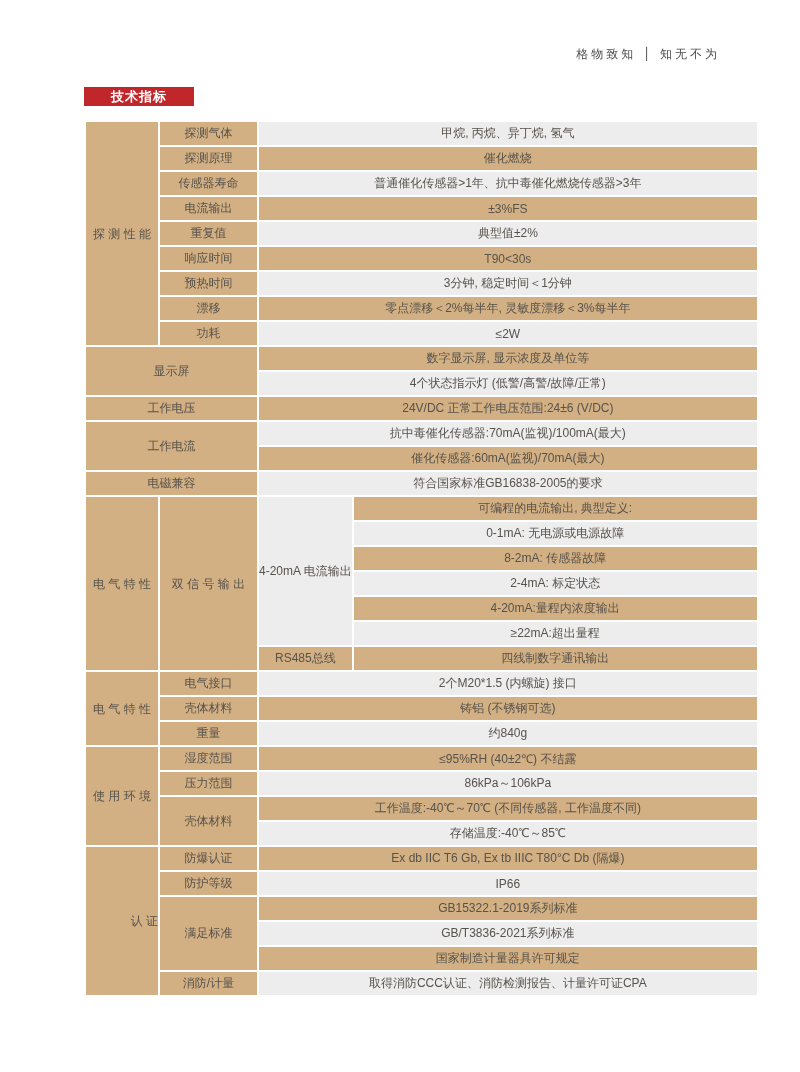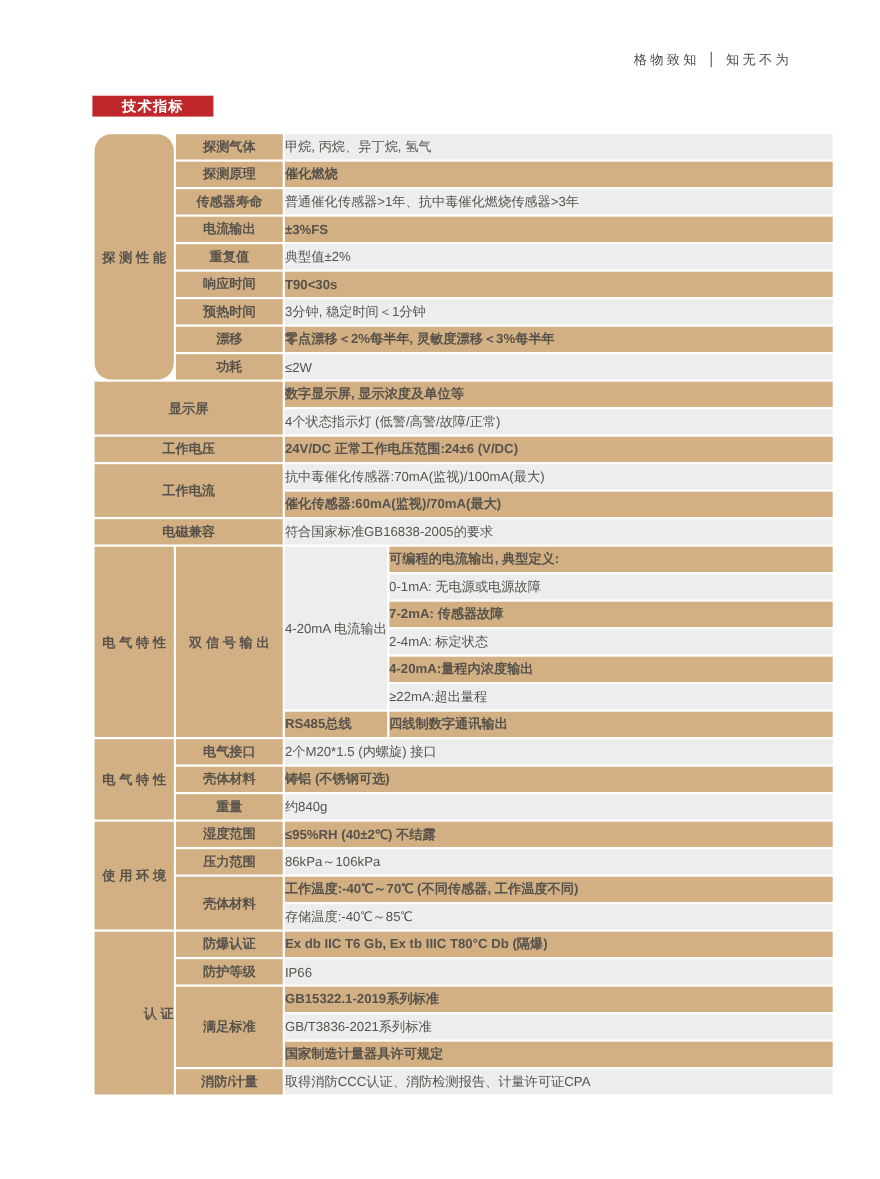--- a/index.html
+++ b/index.html
@@ -18,45 +18,45 @@
     letter-spacing:1px; display:flex; align-items:center; justify-content:center;
   }
   table.spec {
     position:absolute; left:84px; top:120px;
     border-collapse:separate; border-spacing:2px; table-layout:fixed;
   }
   table.spec td {
     height:23px; font-size:12px; color:#57524b; padding:0;
     vertical-align:middle; overflow:hidden; white-space:nowrap;
   }
-  td.tan  { background:#d2b083;font-weight:bold; }
+  td.tan  { background:#d2b083; }
   td.gray { background:#ededee; }
   td.cat  { text-align:center; white-space:pre-line; }
   td.lbl  { text-align:center; }
-  td.val  { text-align:left; padding-left:11px; }
+  td.val  { text-align:center; padding-left:11px; }
   td.sub  { text-align:left; padding-left:11px; white-space:pre-line; line-height:25px; }
 </style>
 </head>
 <body>
 
 <div class="page">
   <div class="slogan">格物致知 │ 知无不为</div>
   <div class="banner">
     <span>技术指标</span>
   </div>
   <table class="spec">
     <colgroup>
       <col style="width:72px">
       <col style="width:97px">
       <col style="width:80px">
       <col style="width:403px">
     </colgroup>
     <tbody>
         <tr>
-          <td class="cat tan" rowspan="9" style="line-height: 26px; border-radius: 15px;">探
+          <td class="cat tan" rowspan="9" style="line-height: 26px;">探
 测
 性
 能</td>
           <td class="lbl tan">探测气体</td>
           <td class="val gray" colspan="2">甲烷, 丙烷、异丁烷, 氢气</td>
         </tr>
         <tr>
           <td class="lbl tan">探测原理</td>
           <td class="val tan" colspan="2">催化燃烧</td>
         </tr>
@@ -121,21 +121,21 @@
 输
 出</td>
           <td class="sub gray" rowspan="6">4-20mA
 电流输出</td>
           <td class="val tan">可编程的电流输出, 典型定义:</td>
         </tr>
         <tr>
           <td class="val gray">0-1mA: 无电源或电源故障</td>
         </tr>
         <tr>
-          <td class="val tan">7-2mA: 传感器故障</td>
+          <td class="val tan">8-2mA: 传感器故障</td>
         </tr>
         <tr>
           <td class="val gray">2-4mA: 标定状态</td>
         </tr>
         <tr>
           <td class="val tan">4-20mA:量程内浓度输出</td>
         </tr>
         <tr>
           <td class="val gray">≥22mA:超出量程</td>
         </tr>

